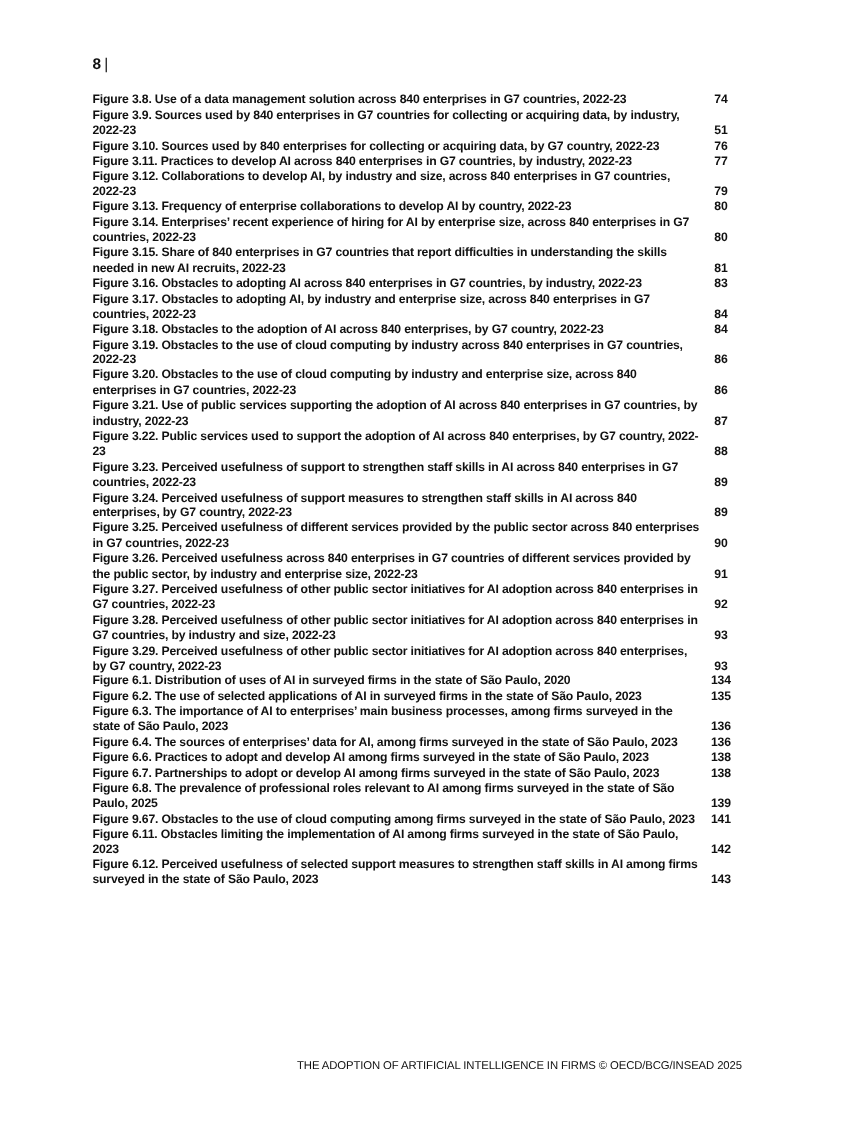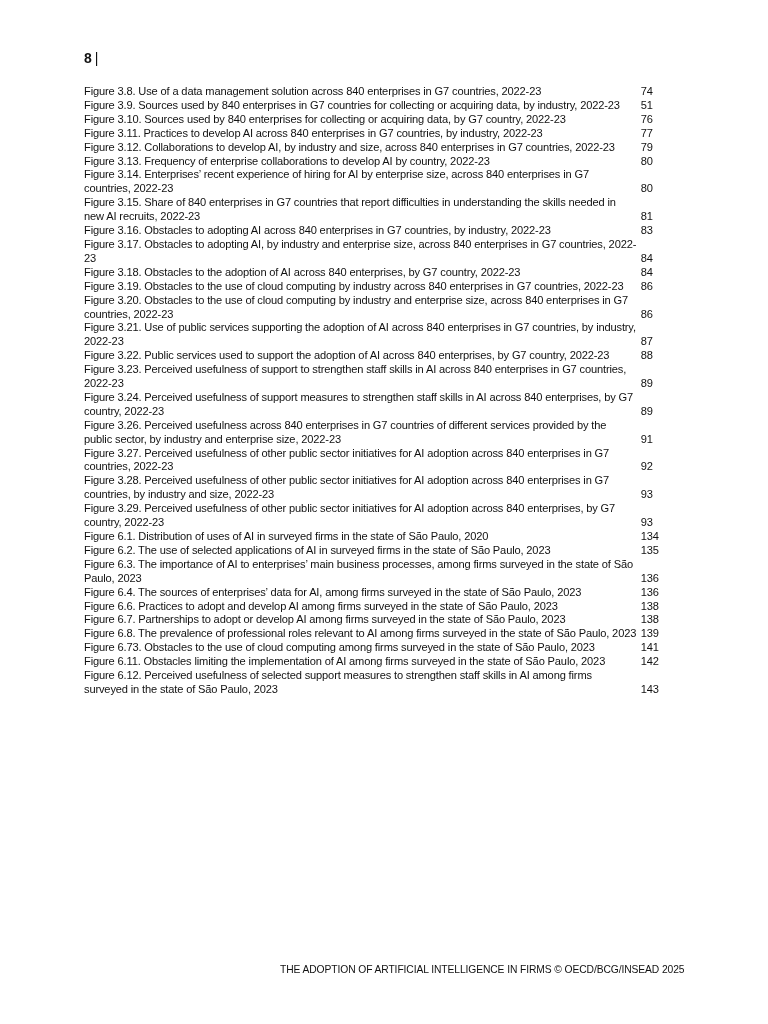--- a/index.html
+++ b/index.html
@@ -1,24 +1,24 @@
 <!DOCTYPE html>
 <html><head>
   <meta charset="utf-8">
   <style>
     html, body { margin: 0; padding: 0; background: #ffffff; }
     body { width: 768px; height: 1024px; position: relative; overflow: hidden;
            font-family: "Liberation Sans", sans-serif; color: #111; }
     .page-header { position: absolute; left: 84px; top: 50px; font-size: 14px; font-weight: bold; }
     .page-header .bar { font-weight: normal; margin-left: 3px; }
-    .toc { position: absolute; left: 84px; top: 85px; width: 586px; }
+    .toc { position: absolute; left: 84px; top: 85px; width: 586px; font-weight: bold; }
     .entry { display: flex; align-items: flex-end; font-size: 11.1px; line-height: 13.9px; letter-spacing: -0.15px; }
     .entry .title { width: 567px; }
-    .entry .page { width: 30px; text-align: left; padding-left: 4px; }
-    .footer { position: absolute; left: 280px; top: 964px; font-size: 10.3px; letter-spacing: -0.1px; }
+    .entry .page { width: 30px; text-align: center; padding-left: 4px; }
+    .footer { position: absolute; left: 270px; top: 964px; font-size: 10.3px; letter-spacing: -0.1px; }
   </style>
 </head>
 <body>
 
 <div class="page-header">
   <span>8</span><span class="bar">|</span>
 </div>
 
 <div class="toc" id="toc">
     <div class="entry">
@@ -83,20 +83,24 @@
     </div>
     <div class="entry">
       <span class="title">Figure 3.23. Perceived usefulness of support to strengthen staff skills in AI across 840 enterprises in G7 countries, 2022-23</span>
       <span class="page">89</span>
     </div>
     <div class="entry">
       <span class="title">Figure 3.24. Perceived usefulness of support measures to strengthen staff skills in AI across 840 enterprises, by G7 country, 2022-23</span>
       <span class="page">89</span>
     </div>
     <div class="entry">
+      <span class="title">Figure 3.25. Perceived usefulness of different services provided by the public sector across 840 enterprises in G7 countries, 2022-23</span>
+      <span class="page">90</span>
+    </div>
+    <div class="entry">
       <span class="title">Figure 3.26. Perceived usefulness across 840 enterprises in G7 countries of different services provided by the public sector, by industry and enterprise size, 2022-23</span>
       <span class="page">91</span>
     </div>
     <div class="entry">
       <span class="title">Figure 3.27. Perceived usefulness of other public sector initiatives for AI adoption across 840 enterprises in G7 countries, 2022-23</span>
       <span class="page">92</span>
     </div>
     <div class="entry">
       <span class="title">Figure 3.28. Perceived usefulness of other public sector initiatives for AI adoption across 840 enterprises in G7 countries, by industry and size, 2022-23</span>
       <span class="page">93</span>
@@ -123,25 +127,25 @@
     </div>
     <div class="entry">
       <span class="title">Figure 6.6. Practices to adopt and develop AI among firms surveyed in the state of São Paulo, 2023</span>
       <span class="page">138</span>
     </div>
     <div class="entry">
       <span class="title">Figure 6.7. Partnerships to adopt or develop AI among firms surveyed in the state of São Paulo, 2023</span>
       <span class="page">138</span>
     </div>
     <div class="entry">
-      <span class="title">Figure 6.8. The prevalence of professional roles relevant to AI among firms surveyed in the state of São Paulo, 2023</span>
+      <span class="title">Figure 6.8. The prevalence of professional roles relevant to AI among firms surveyed in the state of São Paulo, 2025</span>
       <span class="page">139</span>
     </div>
     <div class="entry">
-      <span class="title">Figure 6.73. Obstacles to the use of cloud computing among firms surveyed in the state of São Paulo, 2023</span>
+      <span class="title">Figure 9.67. Obstacles to the use of cloud computing among firms surveyed in the state of São Paulo, 2023</span>
       <span class="page">141</span>
     </div>
     <div class="entry">
       <span class="title">Figure 6.11. Obstacles limiting the implementation of AI among firms surveyed in the state of São Paulo, 2023</span>
       <span class="page">142</span>
     </div>
     <div class="entry">
       <span class="title">Figure 6.12. Perceived usefulness of selected support measures to strengthen staff skills in AI among firms surveyed in the state of São Paulo, 2023</span>
       <span class="page">143</span>
     </div>

